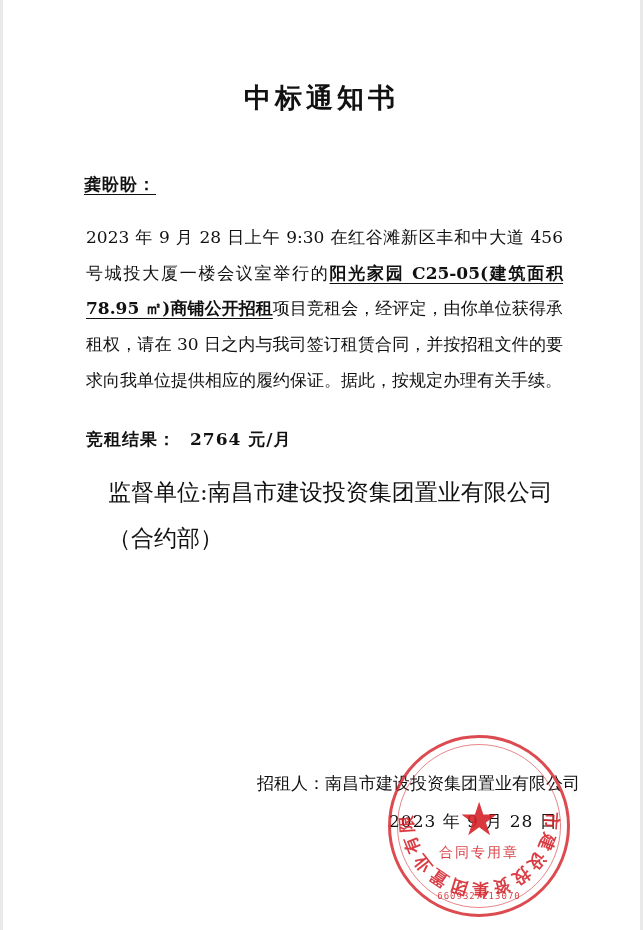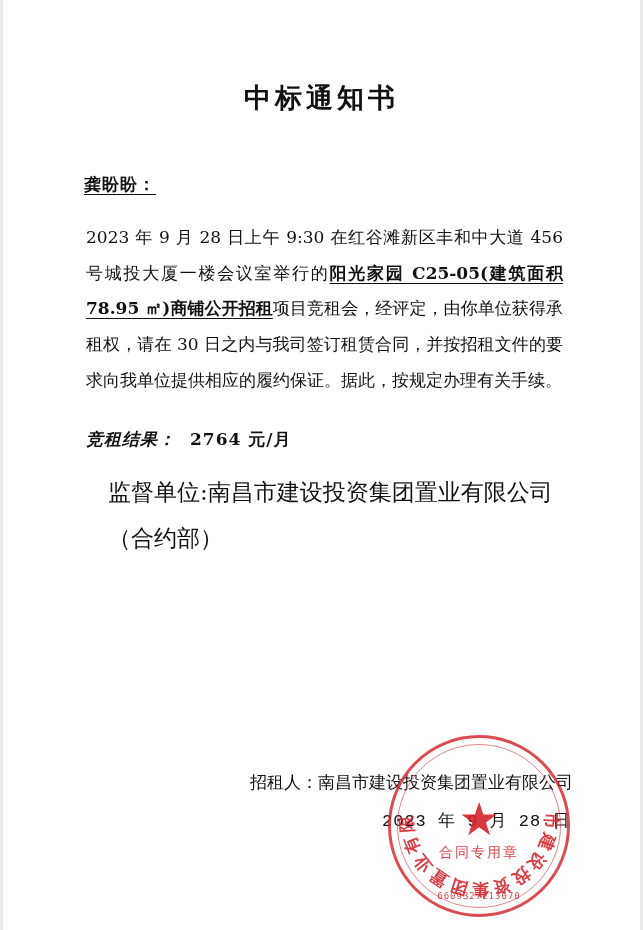--- a/index.html
+++ b/index.html
@@ -59,21 +59,20 @@
   .result-row {
     margin-top: 30px;
     margin-left: 74px;
     font-size: 17px;
     display: flex;
     align-items: baseline;
   }
   .result-label {
     font-weight: bold;
     letter-spacing: 1px;
-    font-style: italic;
   }
   .result-value {
     font-weight: bold;
     text-underline-offset: 5px;
     margin-left: 14px;
     padding-right: 26px;
     letter-spacing: 1px;
   }
   .para {
     margin-top: 26px;
@@ -86,26 +85,25 @@
   }
   .info-line {
     margin-left: 96px;
     margin-right: 60px;
     font-size: 23px;
     line-height: 2.0;
   }
   .info-line.first { margin-top: 18px; }
   .sign-block {
     position: absolute;
-    right: 70px;
+    right: 63px;
     bottom: 90px;
     text-align: left;
     font-size: 17px;
     line-height: 2.2;
-    font-family: Liberation Mono, monospace;
   }
   .sign-date {
     margin-left: 132px;
     letter-spacing: 1px;
   }
   
   .seal {
     position: absolute;
     left: 388px;
     top: 735px;

